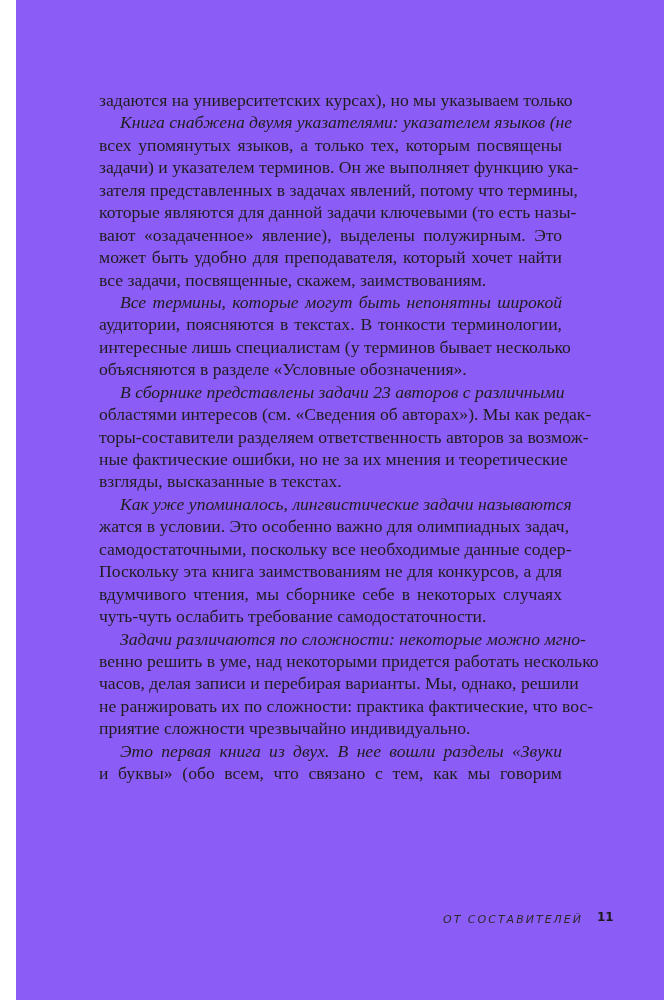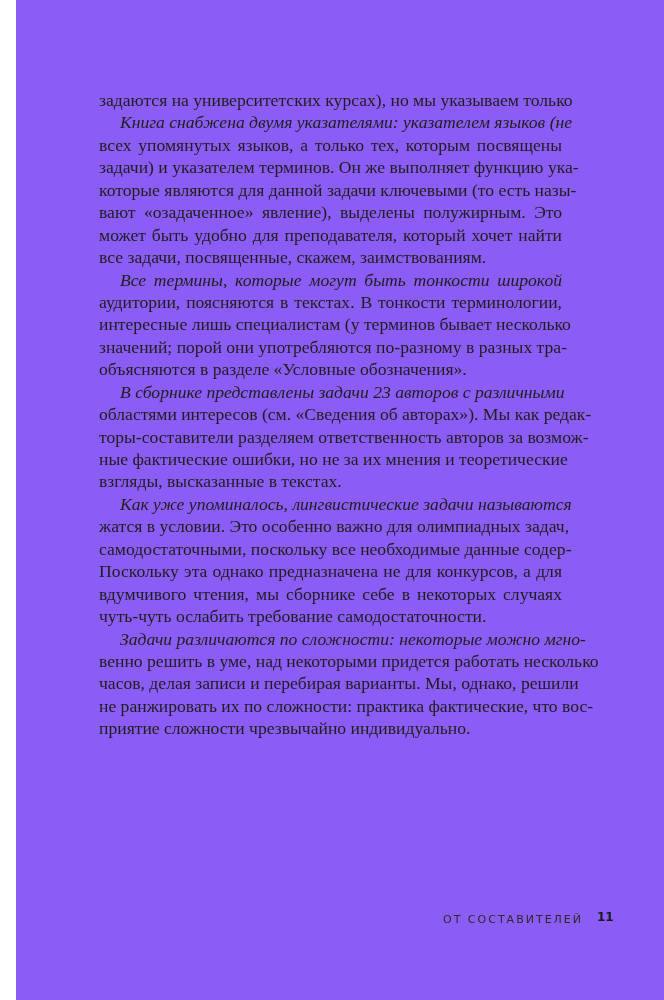--- a/index.html
+++ b/index.html
@@ -10,21 +10,21 @@
     font-family: "Liberation Serif", "DejaVu Serif", serif;
     font-size: 17.6px; line-height: 22.45px; color: #1e1e1e;
   }
   .text-block p { margin: 0; text-align: justify; hyphens: manual; }
   .line { display: block; text-align: justify; text-align-last: justify; white-space: nowrap; height: 22.45px; overflow: visible; }
   .line.last { text-align-last: left; }
   .line.indent { padding-left: 21px; font-style: italic; }
   .footer-title {
     position: absolute; left: 427px; top: 913px;
     font-family: "DejaVu Sans", "Liberation Sans", sans-serif;
-    font-size: 11px; letter-spacing: 2px; color: #2a2a2a;
+    font-size: 11px; letter-spacing: 2px; color: #2a2a2a; font-style: italic;
   }
   .page-number {
     position: absolute; left: 581px; top: 910px;
     font-family: "DejaVu Sans", "Liberation Sans", sans-serif;
     font-size: 12px; font-weight: bold; color: #1a1a1a;
   }
 </style>
 </head>
 <body>
 
@@ -32,57 +32,61 @@
   <div class="text-block">
 
     <p>
       <span class="line">задаются на университетских курсах), но мы указываем только</span>
     </p>
 
     <p>
       <span class="line indent">Книга снабжена двумя указателями: указателем языков (не</span>
       <span class="line">всех упомянутых языков, а только тех, которым посвящены</span>
       <span class="line">задачи) и указателем терминов. Он же выполняет функцию ука-</span>
+      <span class="line">зателя представленных в задачах явлений, потому что термины,</span>
       <span class="line">которые являются для данной задачи ключевыми (то есть назы-</span>
       <span class="line">вают «озадаченное» явление), выделены полужирным. Это</span>
       <span class="line">может быть удобно для преподавателя, который хочет найти</span>
       <span class="line last">все задачи, посвященные, скажем, заимствованиям.</span>
     </p>
 
     <p>
-      <span class="line indent">Все термины, которые могут быть тонкости широкой</span>
+      <span class="line indent">Все термины, которые могут быть непонятны широкой</span>
       <span class="line">аудитории, поясняются в текстах. В тонкости терминологии,</span>
       <span class="line">интересные лишь специалистам (у терминов бывает несколько</span>
-      <span class="line">значений; порой они употребляются по-разному в разных тра-</span>
       <span class="line last">объясняются в разделе «Условные обозначения».</span>
     </p>
 
     <p>
       <span class="line indent">В сборнике представлены задачи 23 авторов с различными</span>
       <span class="line">областями интересов (см. «Сведения об авторах»). Мы как редак-</span>
       <span class="line">торы-составители разделяем ответственность авторов за возмож-</span>
       <span class="line">ные фактические ошибки, но не за их мнения и теоретические</span>
       <span class="line last">взгляды, высказанные в текстах.</span>
     </p>
 
     <p>
       <span class="line indent">Как уже упоминалось, лингвистические задачи называются</span>
       <span class="line">жатся в условии. Это особенно важно для олимпиадных задач,</span>
       <span class="line">самодостаточными, поскольку все необходимые данные содер-</span>
-      <span class="line">Поскольку эта однако предназначена не для конкурсов, а для</span>
+      <span class="line">Поскольку эта книга заимствованиям не для конкурсов, а для</span>
       <span class="line">вдумчивого чтения, мы сборнике себе в некоторых случаях</span>
       <span class="line last">чуть-чуть ослабить требование самодостаточности.</span>
     </p>
 
     <p>
       <span class="line indent">Задачи различаются по сложности: некоторые можно мгно-</span>
       <span class="line">венно решить в уме, над некоторыми придется работать несколько</span>
       <span class="line">часов, делая записи и перебирая варианты. Мы, однако, решили</span>
       <span class="line">не ранжировать их по сложности: практика фактические, что вос-</span>
       <span class="line last">приятие сложности чрезвычайно индивидуально.</span>
     </p>
 
+    <p>
+      <span class="line indent">Это первая книга из двух. В нее вошли разделы «Звуки</span>
+      <span class="line">и буквы» (обо всем, что связано с тем, как мы говорим</span>
+    </p>
 
   </div>
 
   <div class="footer-title">ОТ СОСТАВИТЕЛЕЙ</div>
   <div class="page-number">11</div>
 </div>
 
 </body></html>

